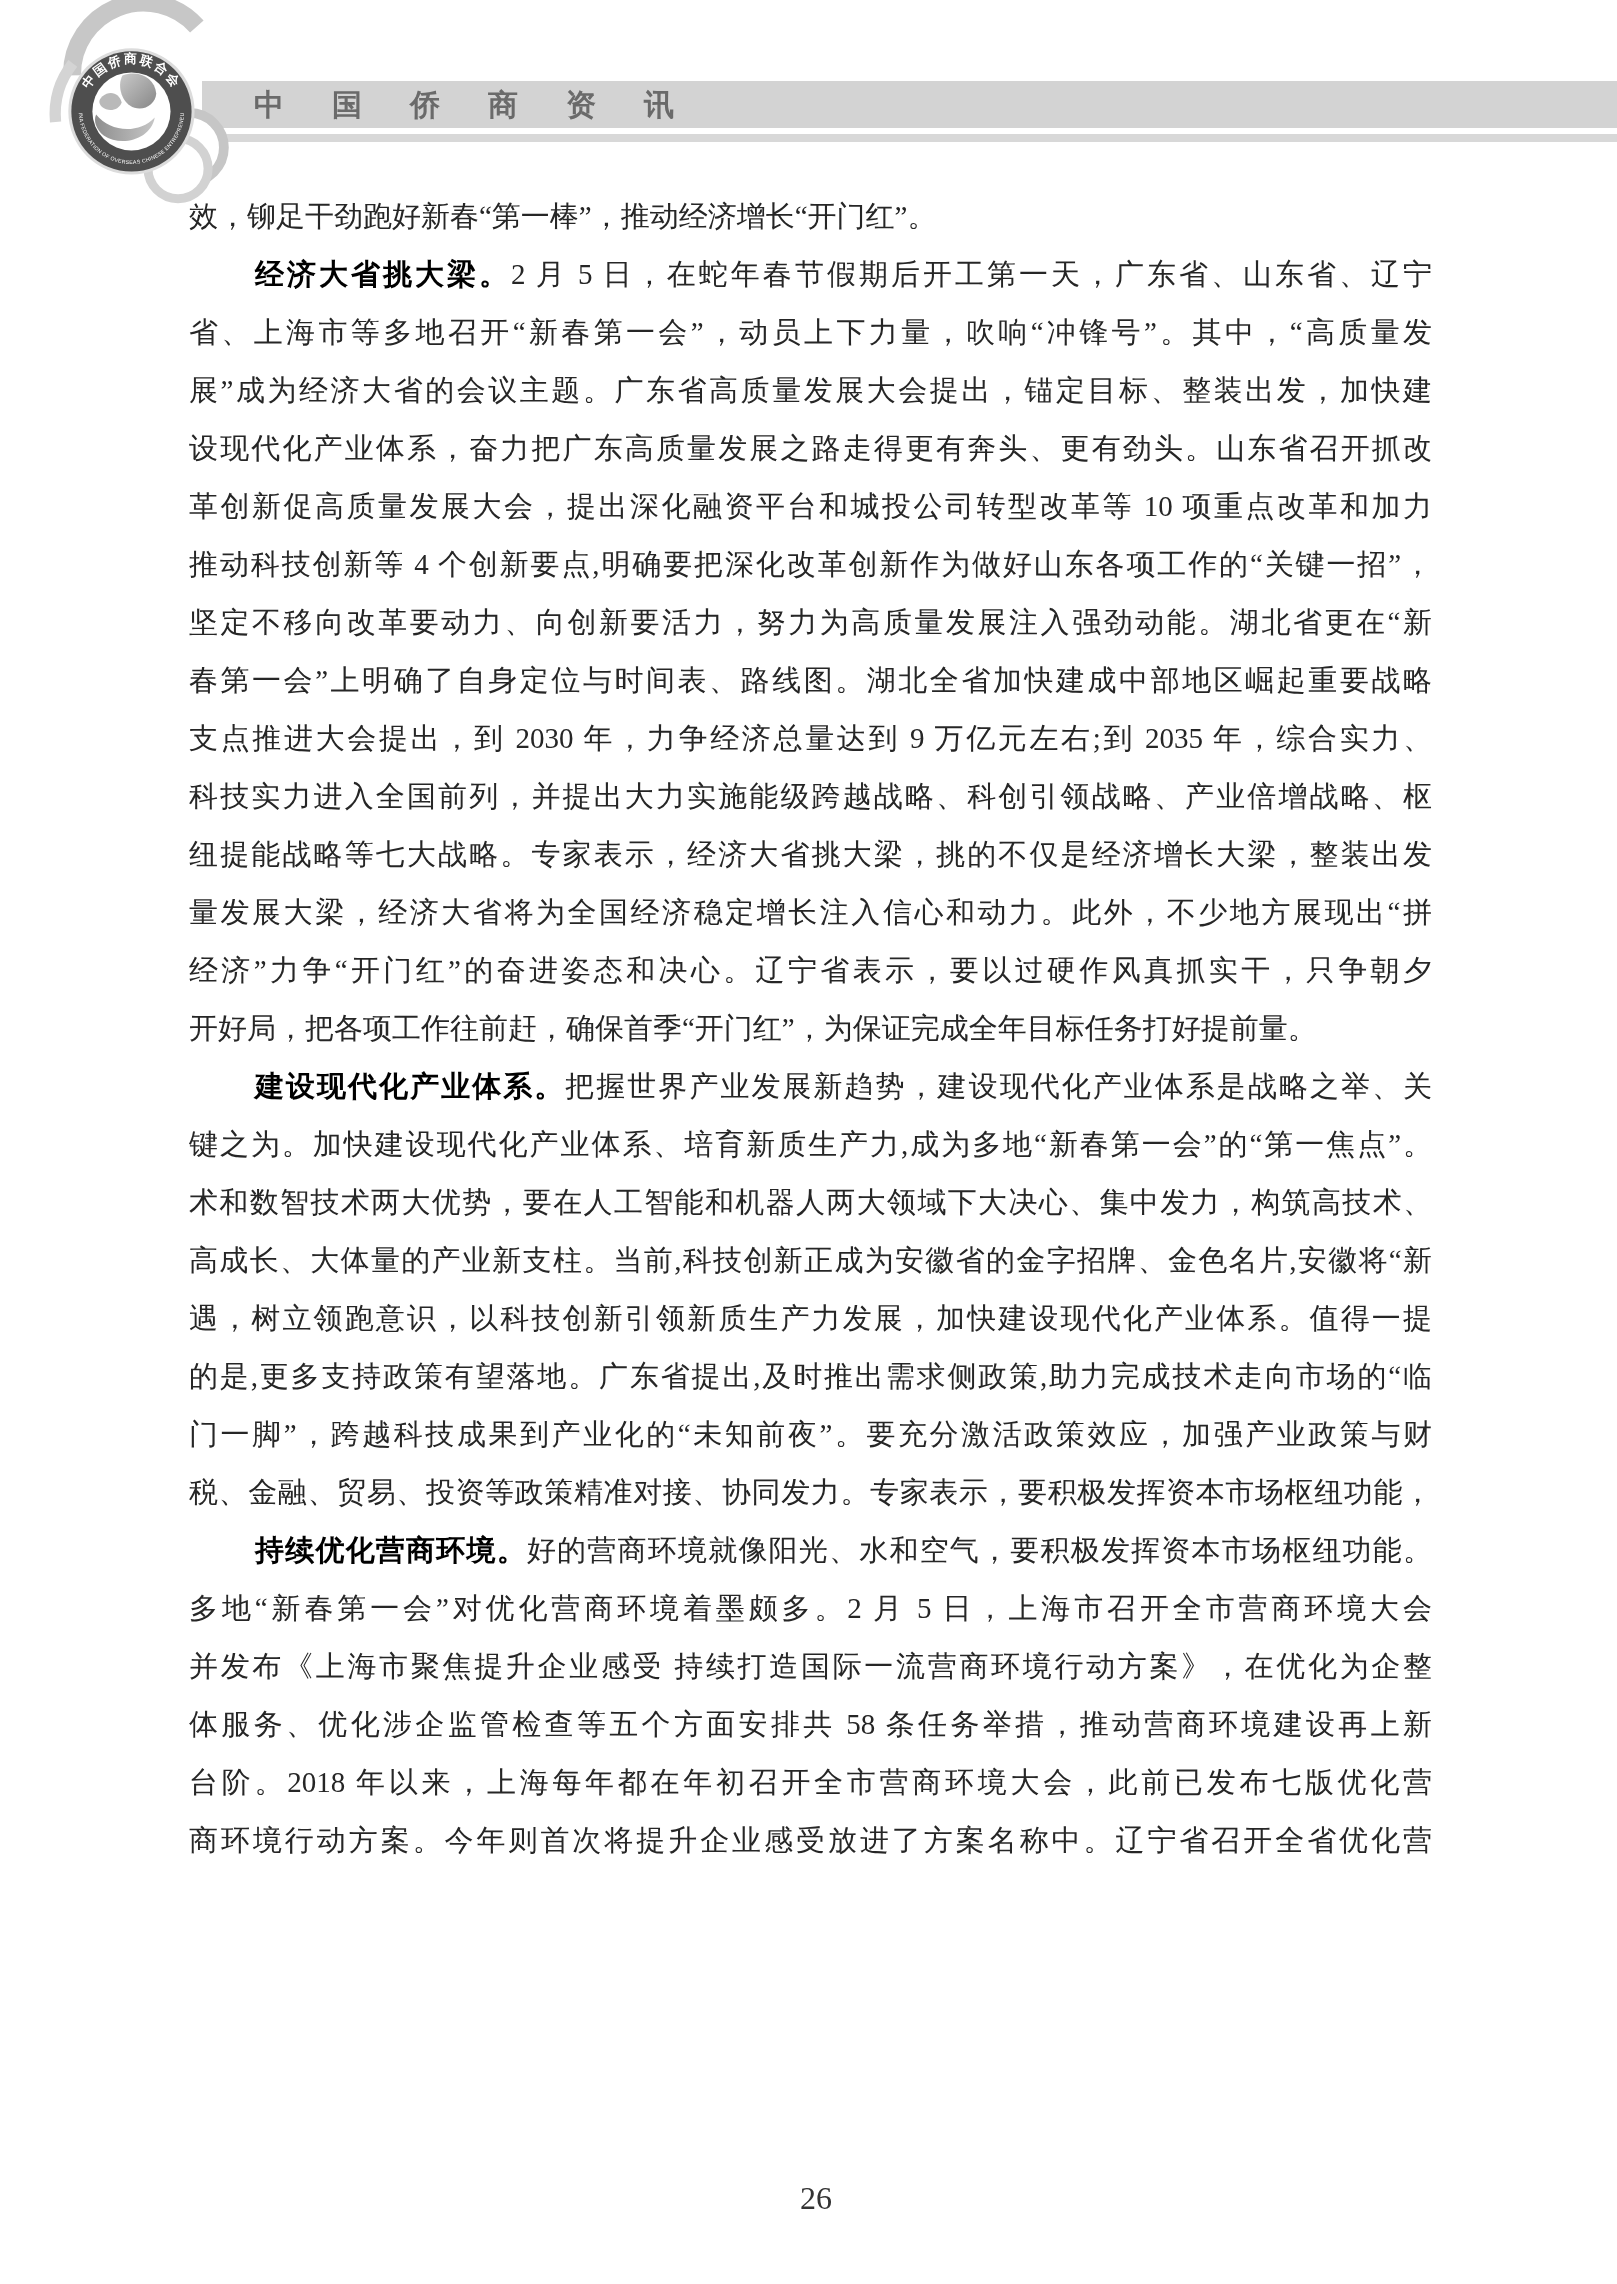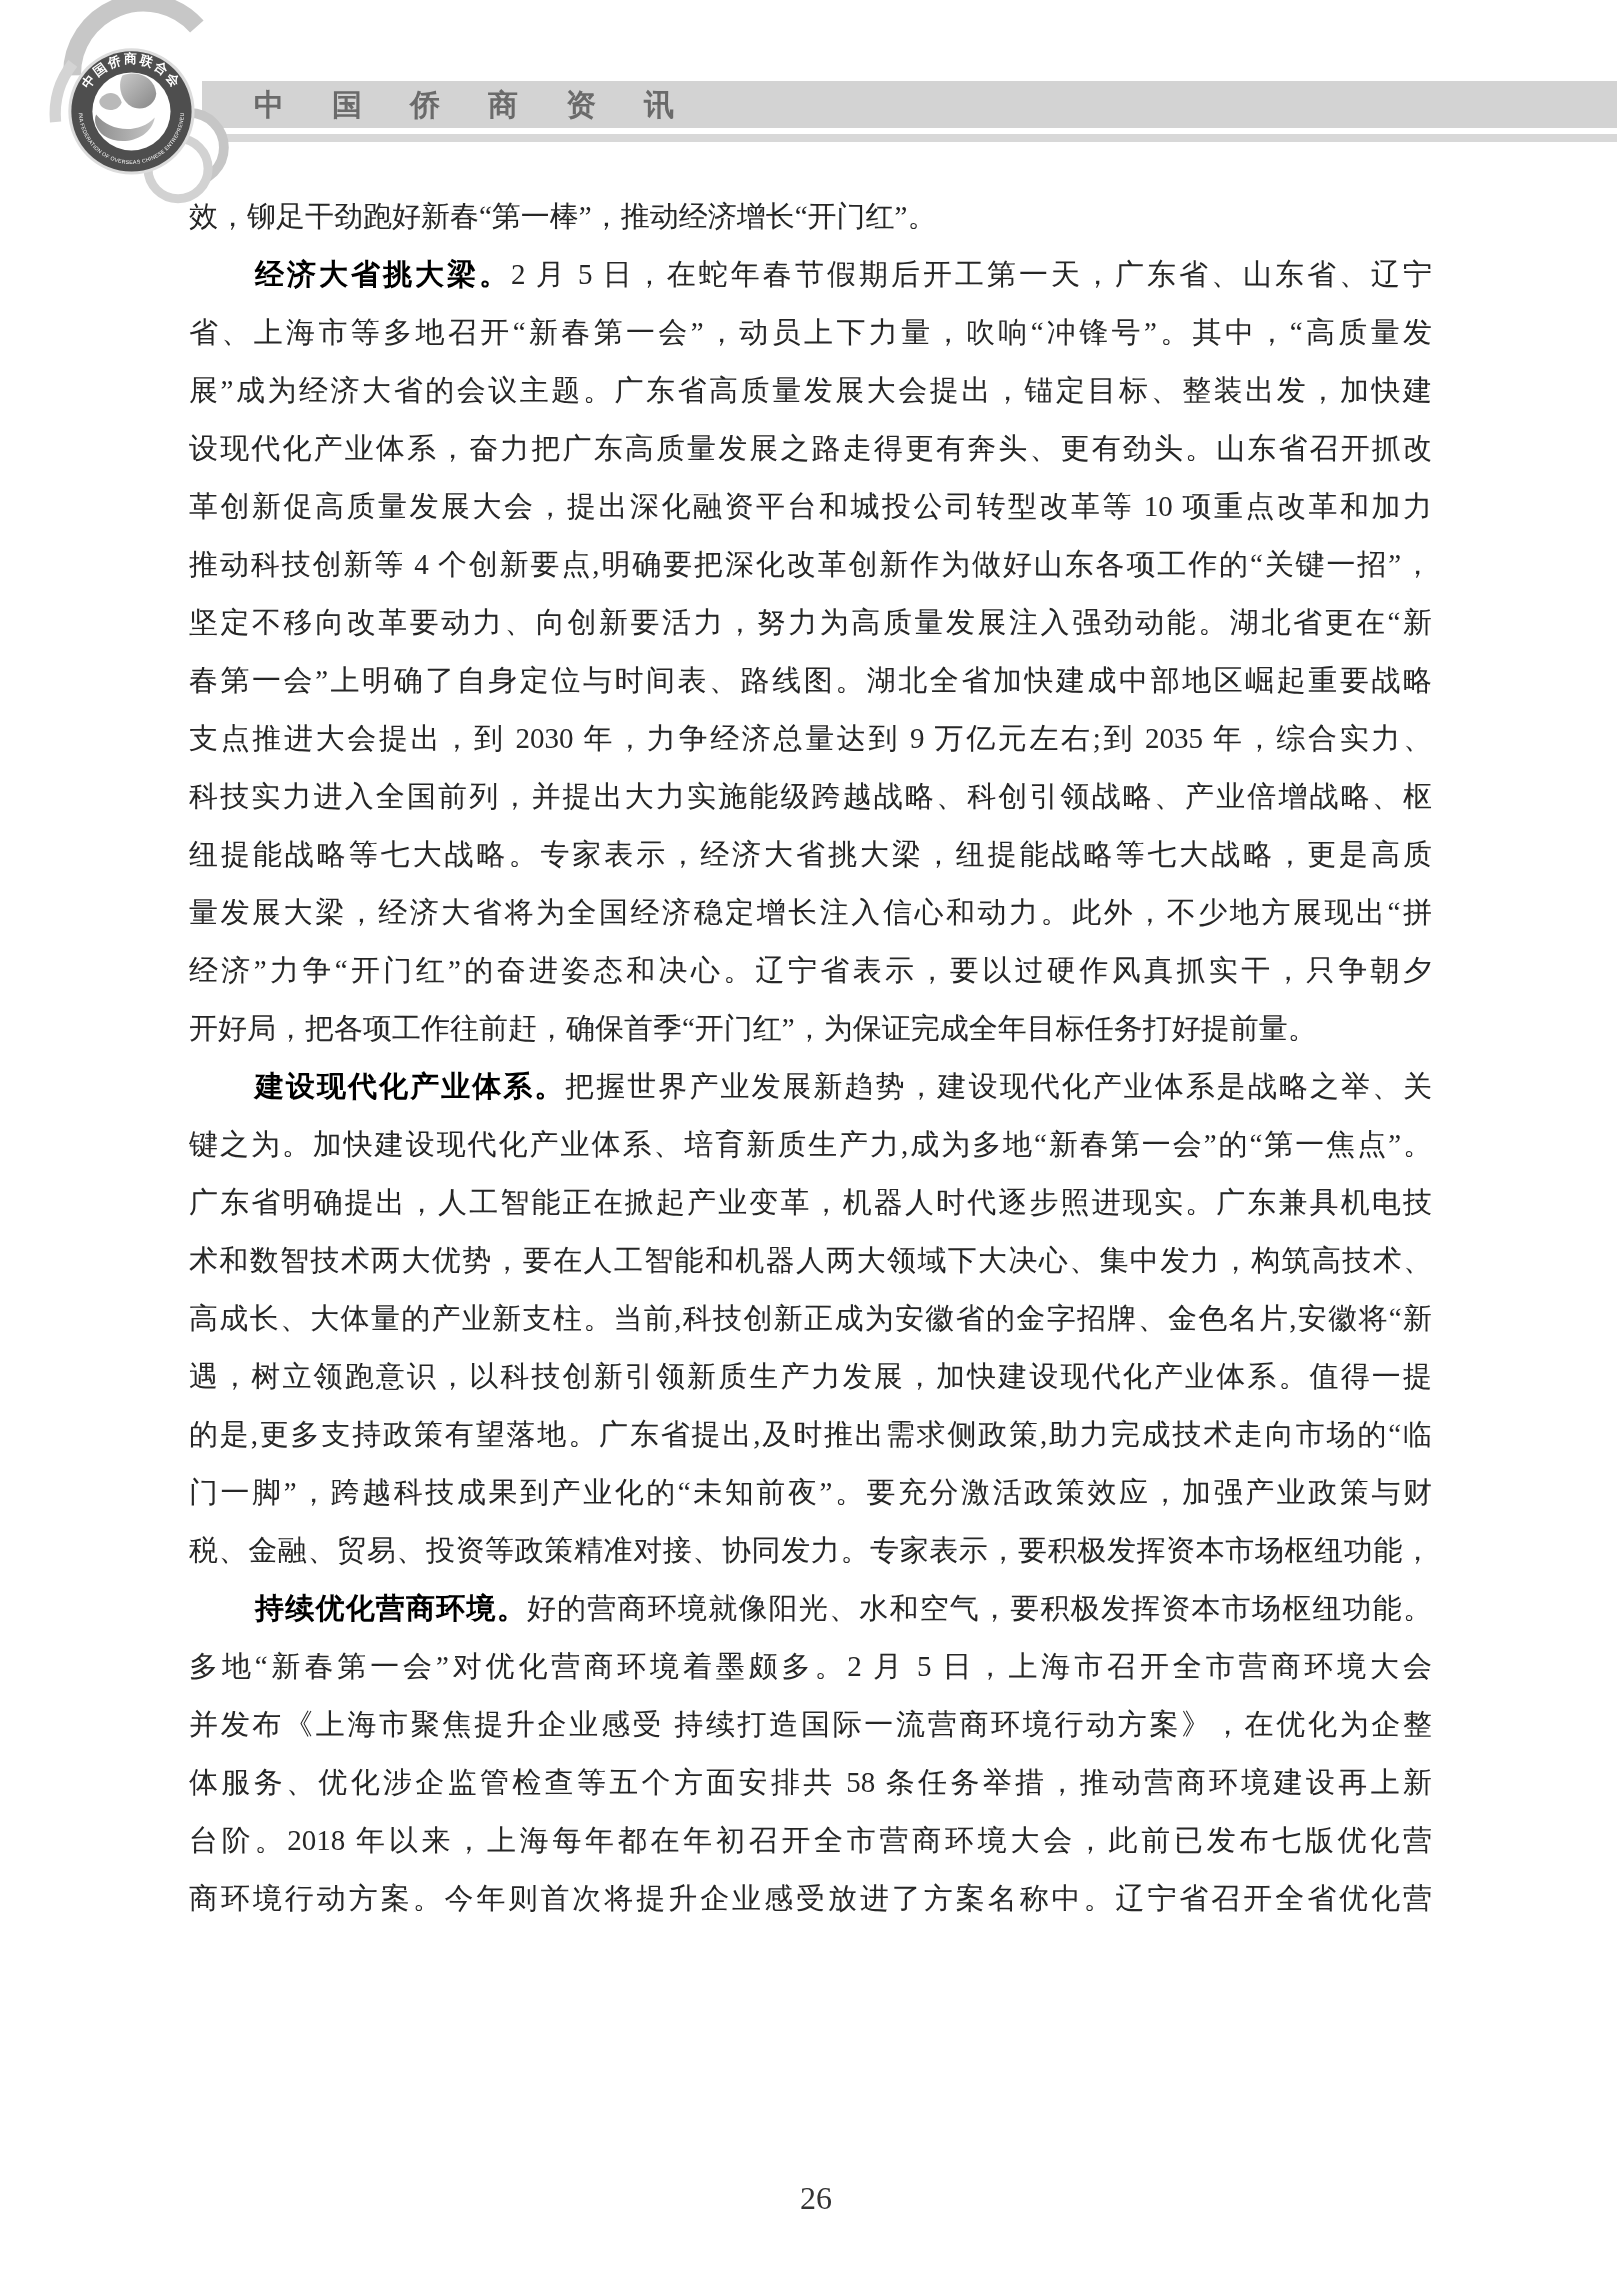--- a/index.html
+++ b/index.html
@@ -100,27 +100,26 @@
       <div class="line indent"><b>经济大省挑大梁。</b><span>2 月 5 日，在蛇年春节假期后开工第一天，广东省、山东省、辽宁</span></div>
       <div class="line"><span>省、上海市等多地召开“新春第一会”，动员上下力量，吹响“冲锋号”。其中，“高质量发</span></div>
       <div class="line"><span>展”成为经济大省的会议主题。广东省高质量发展大会提出，锚定目标、整装出发，加快建</span></div>
       <div class="line"><span>设现代化产业体系，奋力把广东高质量发展之路走得更有奔头、更有劲头。山东省召开抓改</span></div>
       <div class="line"><span>革创新促高质量发展大会，提出深化融资平台和城投公司转型改革等 10 项重点改革和加力</span></div>
       <div class="line"><span>推动科技创新等 4 个创新要点,明确要把深化改革创新作为做好山东各项工作的“关键一招”，</span></div>
       <div class="line"><span>坚定不移向改革要动力、向创新要活力，努力为高质量发展注入强劲动能。湖北省更在“新</span></div>
       <div class="line"><span>春第一会”上明确了自身定位与时间表、路线图。湖北全省加快建成中部地区崛起重要战略</span></div>
       <div class="line"><span>支点推进大会提出，到 2030 年，力争经济总量达到 9 万亿元左右;到 2035 年，综合实力、</span></div>
       <div class="line"><span>科技实力进入全国前列，并提出大力实施能级跨越战略、科创引领战略、产业倍增战略、枢</span></div>
-      <div class="line"><span>纽提能战略等七大战略。专家表示，经济大省挑大梁，纽提能战略等七大战略，更是高质</span></div>
+      <div class="line"><span>纽提能战略等七大战略。专家表示，经济大省挑大梁，挑的不仅是经济增长大梁，整装出发</span></div>
       <div class="line"><span>量发展大梁，经济大省将为全国经济稳定增长注入信心和动力。此外，不少地方展现出“拼</span></div>
       <div class="line"><span>经济”力争“开门红”的奋进姿态和决心。辽宁省表示，要以过硬作风真抓实干，只争朝夕</span></div>
       <div class="line end"><span>开好局，把各项工作往前赶，确保首季“开门红”，为保证完成全年目标任务打好提前量。</span></div>
       <div class="line indent"><b>建设现代化产业体系。</b><span>把握世界产业发展新趋势，建设现代化产业体系是战略之举、关</span></div>
       <div class="line"><span>键之为。加快建设现代化产业体系、培育新质生产力,成为多地“新春第一会”的“第一焦点”。</span></div>
-      <div class="line"><span>广东省明确提出，人工智能正在掀起产业变革，机器人时代逐步照进现实。广东兼具机电技</span></div>
       <div class="line"><span>术和数智技术两大优势，要在人工智能和机器人两大领域下大决心、集中发力，构筑高技术、</span></div>
       <div class="line"><span>高成长、大体量的产业新支柱。当前,科技创新正成为安徽省的金字招牌、金色名片,安徽将“新</span></div>
       <div class="line"><span>遇，树立领跑意识，以科技创新引领新质生产力发展，加快建设现代化产业体系。值得一提</span></div>
       <div class="line"><span>的是,更多支持政策有望落地。广东省提出,及时推出需求侧政策,助力完成技术走向市场的“临</span></div>
       <div class="line"><span>门一脚”，跨越科技成果到产业化的“未知前夜”。要充分激活政策效应，加强产业政策与财</span></div>
       <div class="line"><span>税、金融、贸易、投资等政策精准对接、协同发力。专家表示，要积极发挥资本市场枢纽功能，</span></div>
       <div class="line indent"><b>持续优化营商环境。</b><span>好的营商环境就像阳光、水和空气，要积极发挥资本市场枢纽功能。</span></div>
       <div class="line"><span>多地“新春第一会”对优化营商环境着墨颇多。2 月 5 日，上海市召开全市营商环境大会</span></div>
       <div class="line"><span>并发布《上海市聚焦提升企业感受 持续打造国际一流营商环境行动方案》，在优化为企整</span></div>
       <div class="line"><span>体服务、优化涉企监管检查等五个方面安排共 58 条任务举措，推动营商环境建设再上新</span></div>

